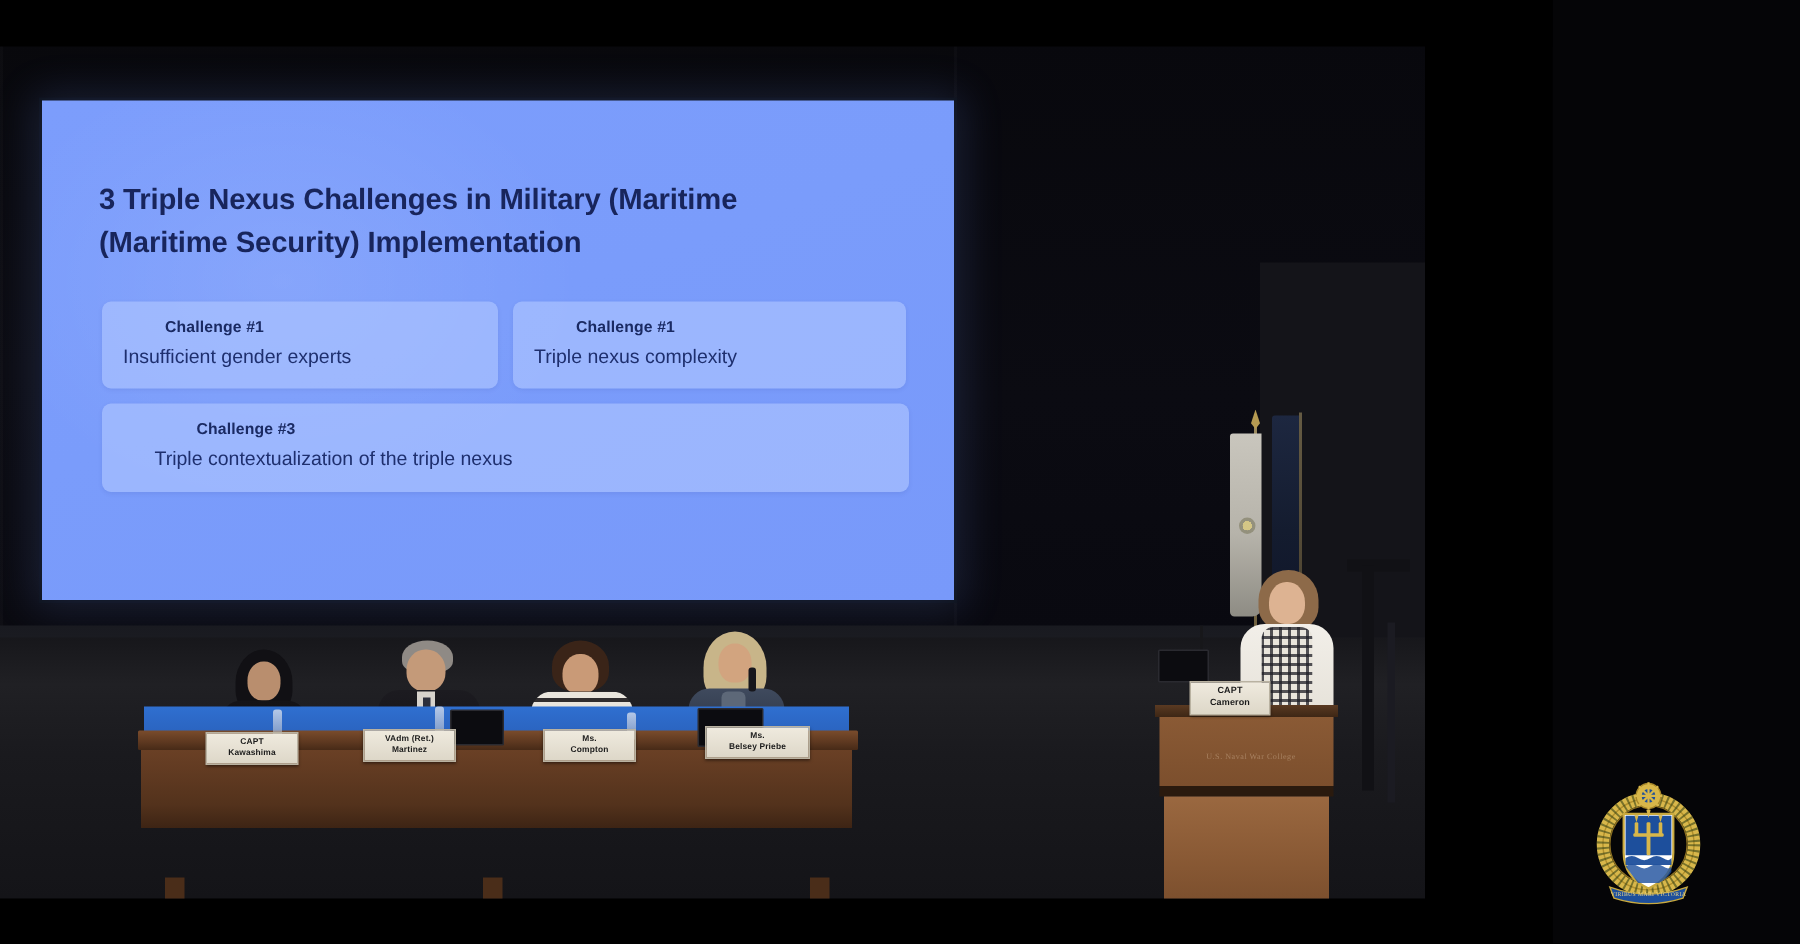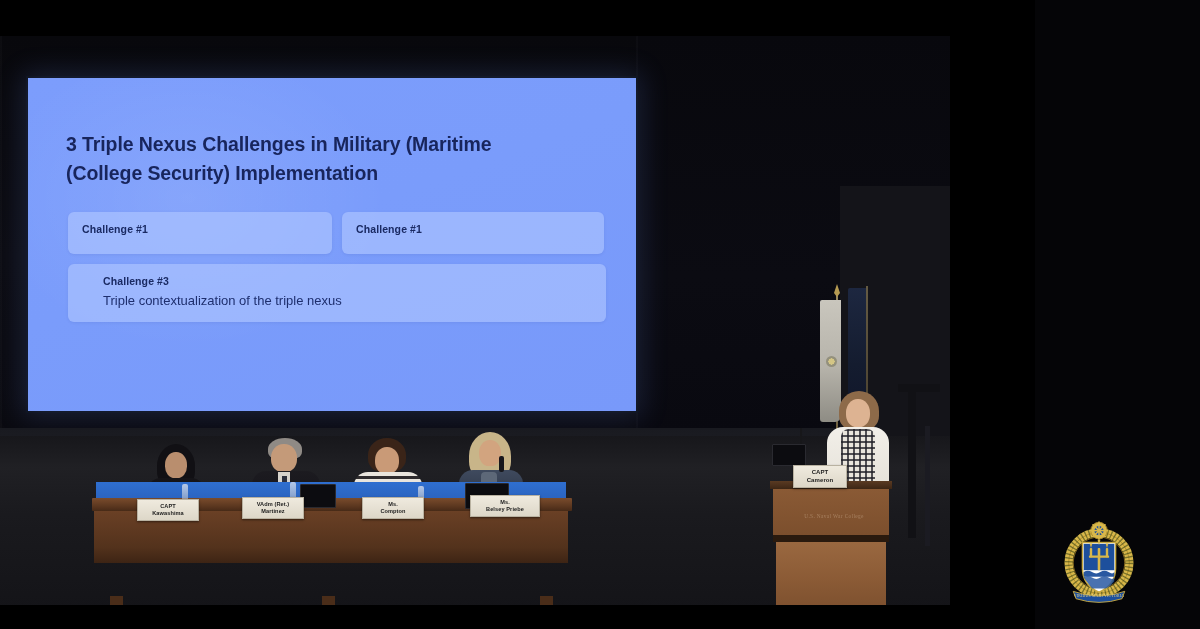--- a/index.html
+++ b/index.html
@@ -20,21 +20,21 @@
   
   #video-frame {
     position:absolute; left:0; top:0; width:1035px; height:629px;
     background:#000; overflow:hidden;
   }
   .letterbox-top { position:absolute; left:0; top:0; width:1035px; height:31px; background:#000; z-index:40;}
   .letterbox-bottom { position:absolute; left:0; bottom:0; width:1035px; height:24px; background:#000; z-index:40;}
 
   
   #hall {
-    position:absolute; left:0; top:36px; width:950px; height:574px;
+    position:absolute; left:0; top:25px; width:950px; height:574px;
     background:#0b0b0e;
     overflow:hidden;
   }
   #hall-right-black {
     position:absolute; left:950px; top:0; width:85px; height:629px; background:#000; z-index:35;
   }
 
   
   .curtain {
     position:absolute; left:0; top:0; width:950px; height:400px;
@@ -77,21 +77,21 @@
     border-radius:6px;
     padding:11px 14px 13px 14px;
     box-shadow:0 1px 3px rgba(40,60,140,0.10);
   }
   .card-row { display:flex; gap:10px; }
   .card-row .card { flex:0 0 264px; }
   .card-row .card.second { flex:0 0 262px; }
   .card-full { margin-top:10px;padding-left:35px; }
   .card-label {
     font-size:10.5px; font-weight:700; color:#1a2a63;
-    letter-spacing:0.1px; margin-bottom:6px;
+    letter-spacing:0.1px; margin-bottom:6px;margin-left:28px;
   }
   .card-text { font-size:13px; color:#1e2f6e; line-height:1.25; }
 
   
   .stage-floor {
     position:absolute; left:0; top:400px; width:950px; height:174px;
     background:linear-gradient(180deg,#17171b 0%,#202024 18%,#1a1a1e 45%,#141418 100%);
   }
   .back-wall {
     position:absolute; left:0; top:392px; width:950px; height:72px;
@@ -183,30 +183,32 @@
       <div class="curtain"></div>
       <div class="curtain-right"></div>
       <div class="wall-panel" style="left:840px;top:150px;width:110px;height:250px;"></div>
 
       <div id="screen-border">
         <div id="slide">
           <div id="slide-glow"></div>
 
           <div class="slide-title">
             <div>3 Triple Nexus Challenges in Military (Maritime</div>
-            <div>(College Security) Implementation</div>
+            <div>(Maritime Security) Implementation</div>
           </div>
 
           <div class="cards">
             <div class="card-row">
               <div class="card">
                 <div class="card-label">Challenge #1</div>
+                <div class="card-text">Insufficient gender experts</div>
               </div>
               <div class="card second">
                 <div class="card-label">Challenge #1</div>
+                <div class="card-text">Triple nexus complexity</div>
               </div>
             </div>
             <div class="card card-full">
               <div class="card-label">Challenge #3</div>
               <div class="card-text">Triple contextualization of the triple nexus</div>
             </div>
           </div>
         </div>
       </div>
 

